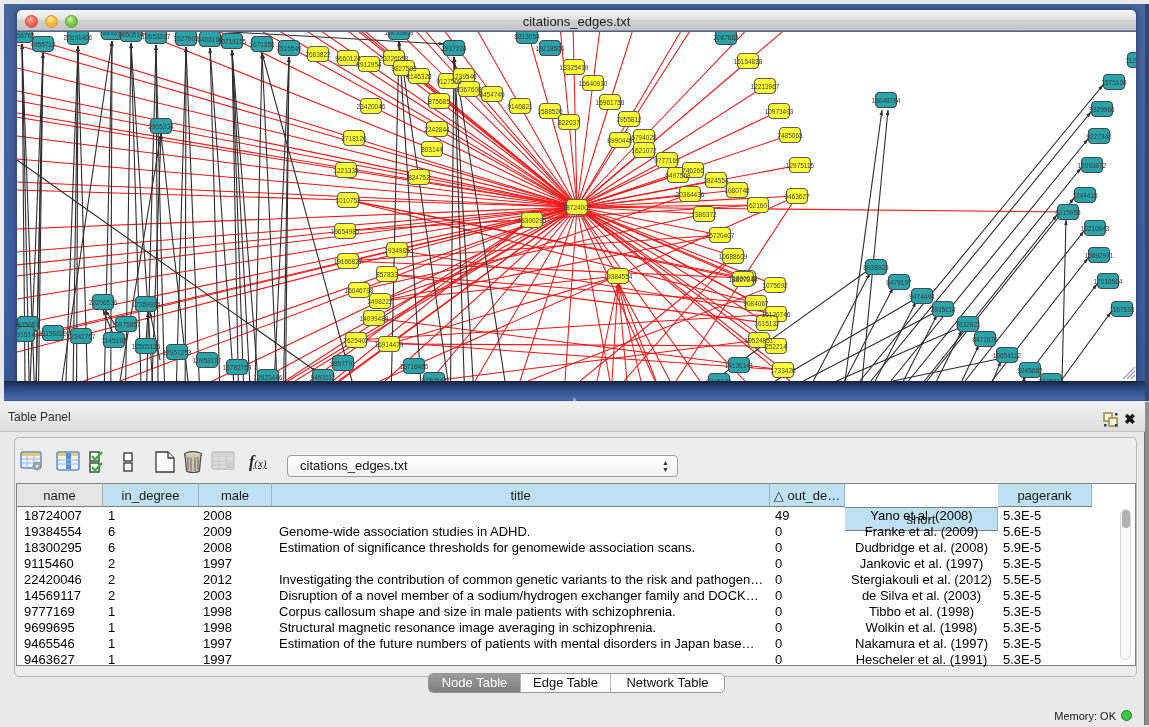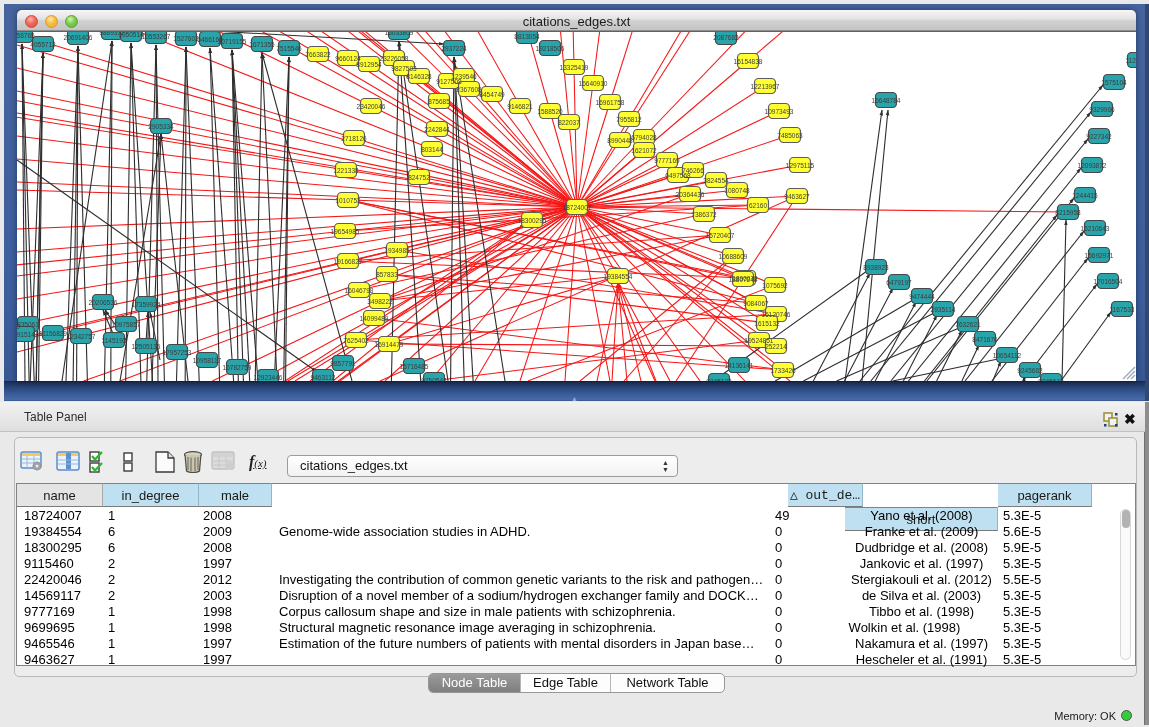--- a/index.html
+++ b/index.html
@@ -27,21 +27,21 @@
 .nt { fill:#28a4aa; stroke:#474747; stroke-width:1.2; }
 .ny { fill:#ffff31; stroke:#5c5c5c; stroke-width:1.2; }
 .nl { font-size:6.5px; fill:#3d3d3d; text-anchor:middle; font-family:"Liberation Sans",sans-serif; }
 #splitter { left:1144px; top:402px; width:5px; height:323px; background:#8d8d8d; border-left:1px solid #707070; }
 #navyedge { left:1145px; top:4px; width:4px; height:397px; background:#33486f; }
 #botband { left:4px; top:381px; width:1141px; height:20px;
   background:linear-gradient(#1e3156 0%,#2c4a82 35%,#3b5c99 65%,#466aa6 92%,#35568f 100%);
   border-top:1px solid #1a2745; }
 #tpbar { left:0; top:402px; width:1145px; height:30px;
   background:linear-gradient(#f2f2f2,#dedede); border-bottom:1px solid #c2c2c2; }
-#tpbar .t { left:24px; top:8px; font-size:12px; color:#2e2e2e; }
+#tpbar .t { left:8px; top:8px; font-size:12px; color:#2e2e2e; }
 #container { left:14px; top:437px; width:1123px; height:240px;
   background:#ededed; border:1px solid #b9b9b9; border-radius:5px; }
 #combo { left:287px; top:455px; width:391px; height:22px; background:linear-gradient(#fff,#f2f2f2);
   border:1px solid #9c9c9c; border-radius:4px; font-size:13px; color:#111;
   line-height:20px; padding-left:12px; }
 #combo .ar { position:absolute; right:8px; top:3px; font-size:7px; color:#333; line-height:7px; }
 #table { left:16px; top:483px; width:1120px; height:183px; background:#fff;
   border:1px solid #828282; }
 .hd { position:absolute; top:483px; height:24px; background:#bfe0f0;
   border-right:1px solid #93b5c6; border-top:1px solid #828282;
@@ -635,21 +635,22 @@
     <rect x="2" y="2" width="20" height="4" fill="#bdbdbd"></rect>
     <path d="M2,10 H22 M2,14 H22 M8,6 V18 M15,6 V18" stroke="#a8a8a8" stroke-width="1"></path>
     <circle cx="19" cy="15" r="4" fill="#b5b5b5"></circle>
   </svg></div>
   <div class="abs toolico" style="left:249px; top:453px; font-size:16px; color:#222; font-style:italic; font-family:'Liberation Serif',serif;"><b>f</b><span style="font-size:11px;">(x)</span></div>
   <div id="combo" class="abs">citations_edges.txt<span class="ar">▲<br>▼</span></div>
   <div id="table" class="abs"></div>
   <div class="hd" style="left:17px; width:86px; background:#e4e4e4; border-right:1px solid #a9a9a9;">name</div>
   <div class="hd" style="left:103px; width:96px;">in_degree</div>
   <div class="hd" style="left:199px; width:73px;">male</div>
-  <div class="hd" style="left:788px; width:75px;font-family:Liberation Mono, monospace;">△ out_de…</div>
+  <div class="hd" style="left:272px; width:498px;">title</div>
+  <div class="hd" style="left:770px; width:75px;">△ out_de…</div>
   <div class="hd" style="left:845px; width:153px;margin-top:24px;">short</div>
   <div class="hd" style="left:998px; width:94px; border-right:1px solid #a9a9a9;">pagerank</div>
 <div class="tr" style="top:508px">
       <span style="left:24px">18724007</span>
       <span style="left:108px">1</span>
       <span style="left:203px">2008</span>
       <span style="left:775px">49</span>
       <span style="left:845px;width:153px;text-align:center">Yano et al. (2008)</span>
       <span style="left:1003px">5.3E-5</span>
     </div>
@@ -659,20 +660,21 @@
       <span style="left:203px">2009</span>
       <span style="left:279px">Genome-wide association studies in ADHD.</span>
       <span style="left:775px">0</span>
       <span style="left:845px;width:153px;text-align:center">Franke et al. (2009)</span>
       <span style="left:1003px">5.6E-5</span>
     </div>
 <div class="tr" style="top:539.9px">
       <span style="left:24px">18300295</span>
       <span style="left:108px">6</span>
       <span style="left:203px">2008</span>
+      <span style="left:279px">Estimation of significance thresholds for genomewide association scans.</span>
       <span style="left:775px">0</span>
       <span style="left:845px;width:153px;text-align:center">Dudbridge et al. (2008)</span>
       <span style="left:1003px">5.9E-5</span>
     </div>
 <div class="tr" style="top:555.9px">
       <span style="left:24px">9115460</span>
       <span style="left:108px">2</span>
       <span style="left:203px">1997</span>
       <span style="left:775px">0</span>
       <span style="left:845px;width:153px;text-align:center">Jankovic et al. (1997)</span>
@@ -704,21 +706,21 @@
       <span style="left:775px">0</span>
       <span style="left:845px;width:153px;text-align:center">Tibbo et al. (1998)</span>
       <span style="left:1003px">5.3E-5</span>
     </div>
 <div class="tr" style="top:619.6px">
       <span style="left:24px">9699695</span>
       <span style="left:108px">1</span>
       <span style="left:203px">1998</span>
       <span style="left:279px">Structural magnetic resonance image averaging in schizophrenia.</span>
       <span style="left:775px">0</span>
-      <span style="left:828px;width:153px;text-align:center">Wolkin et al. (1998)</span>
+      <span style="left:845px;width:153px;text-align:center">Wolkin et al. (1998)</span>
       <span style="left:1003px">5.3E-5</span>
     </div>
 <div class="tr" style="top:635.6px">
       <span style="left:24px">9465546</span>
       <span style="left:108px">1</span>
       <span style="left:203px">1997</span>
       <span style="left:279px">Estimation of the future numbers of patients with mental disorders in Japan base…</span>
       <span style="left:775px">0</span>
       <span style="left:845px;width:153px;text-align:center">Nakamura et al. (1997)</span>
       <span style="left:1003px">5.3E-5</span>

